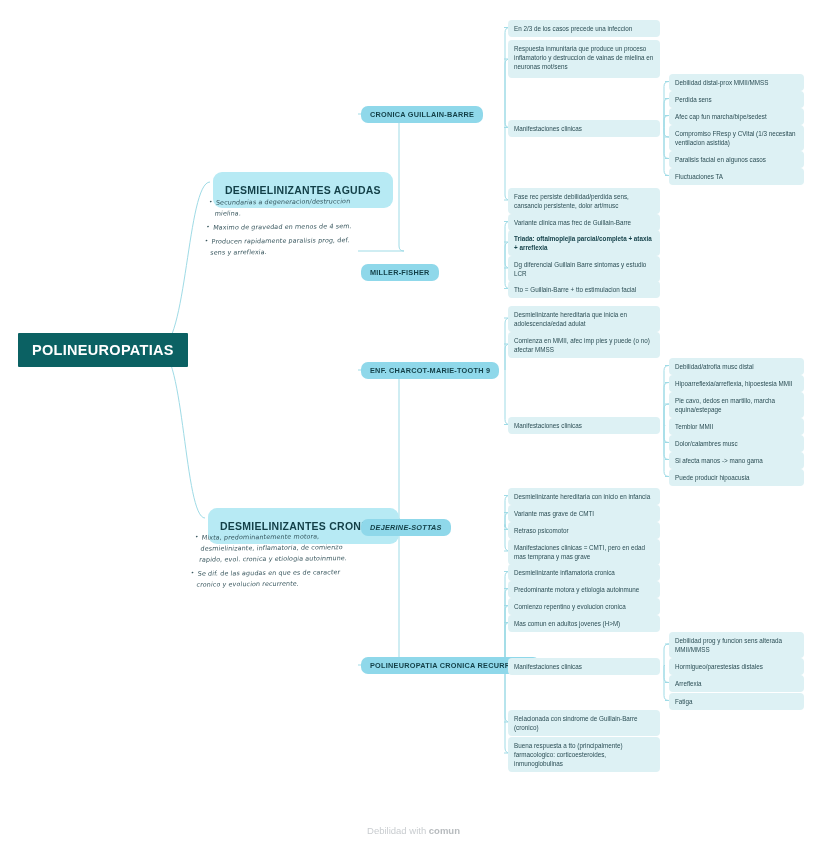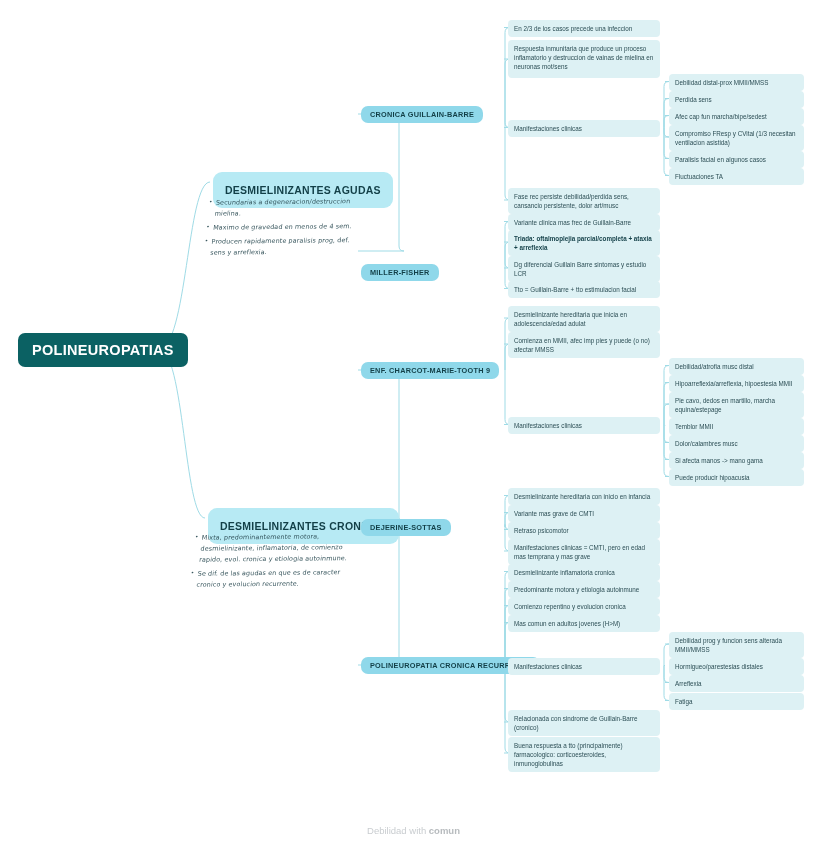--- a/index.html
+++ b/index.html
@@ -20,21 +20,21 @@
   }
 
   
   .root{
     background:#0b6163;
     color:#ffffff;
     font-size:14.5px;
     font-weight:700;
     letter-spacing:.3px;
     padding:9px 14px;
-    border-radius:7px;
+    border-radius:1px;
     white-space:nowrap;
   }
 
   
   .lvl1{
     background:#b7eaf4;
     color:#123f47;
     font-size:10.5px;
     font-weight:700;
     letter-spacing:.25px;
@@ -155,21 +155,21 @@
       </div>
       <div class="hand" style="left: 186px; top: 532px; width: 168px;">
         <ul>
           <li>Mixta, predominantemente motora, desmielinizante, inflamatoria, de comienzo rapido, evol. cronica y etiologia autoinmune.</li>
           <li>Se dif. de las agudas en que es de caracter cronico y evolucion recurrente.</li>
         </ul>
       </div>
       <div class="node lvl2" style="left: 361px; top: 106px; width: auto;">CRONICA GUILLAIN-BARRE</div>
       <div class="node lvl2" style="left: 361px; top: 243px; width: auto; margin-top: 21px;">MILLER-FISHER</div>
       <div class="node lvl2" style="left: 361px; top: 362px; width: auto;">ENF. CHARCOT-MARIE-TOOTH 9</div>
-      <div class="node lvl2" style="left: 361px; top: 519px; width: auto;">DEJERINE-SOTTAS</div>
+      <div class="node lvl2" style="left: 361px; top: 519px; width: auto; font-style: italic;">DEJERINE-SOTTAS</div>
       <div class="node lvl2" style="left: 361px; top: 657px; width: auto;">POLINEUROPATIA CRONICA RECURRENTE</div>
       <div class="node leaf" style="left: 508px; top: 20px; width: 152px; min-height: 15px;">En 2/3 de los casos precede una infeccion</div>
       <div class="node leaf" style="left: 508px; top: 40px; width: 152px; min-height: 38px;">Respuesta inmunitaria que produce un proceso inflamatorio y destruccion de vainas de mielina en neuronas mot/sens</div>
       <div class="node leaf" style="left: 508px; top: 120px; width: 152px; min-height: 15px;">Manifestaciones clinicas</div>
       <div class="node leaf" style="left: 508px; top: 188px; width: 152px; min-height: 24px;">Fase rec persiste debilidad/perdida sens, cansancio persistente, dolor art/musc</div>
       <div class="node leaf" style="left: 508px; top: 214px; width: 152px; min-height: 15px;">Variante clinica mas frec de Guillain-Barre</div>
       <div class="node leaf bold" style="left: 508px; top: 230px; width: 152px; min-height: 24px;">Triada: oftalmoplejia parcial/completa + ataxia + arreflexia</div>
       <div class="node leaf" style="left: 508px; top: 256px; width: 152px; min-height: 24px;">Dg diferencial Guillain Barre sintomas y estudio LCR</div>
       <div class="node leaf" style="left: 508px; top: 281px; width: 152px; min-height: 15px;">Tto = Guillain-Barre + tto estimulacion facial</div>
       <div class="node leaf" style="left: 508px; top: 306px; width: 152px; min-height: 24px;">Desmielinizante hereditaria que inicia en adolescencia/edad adulat</div>

